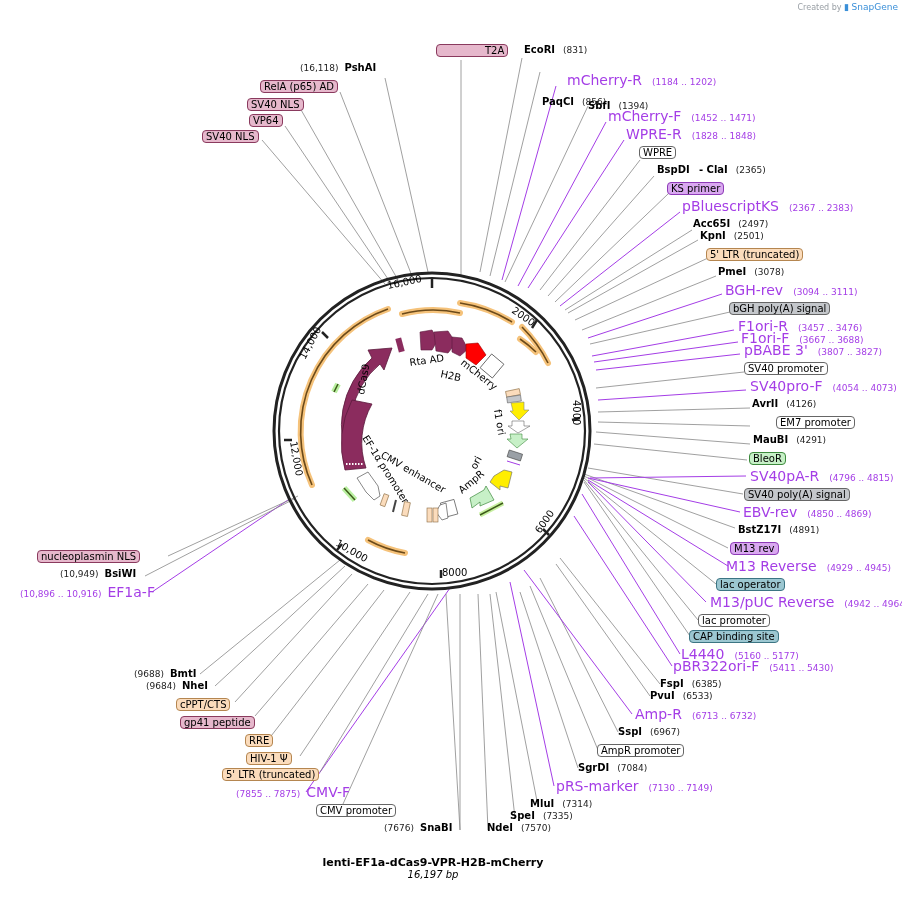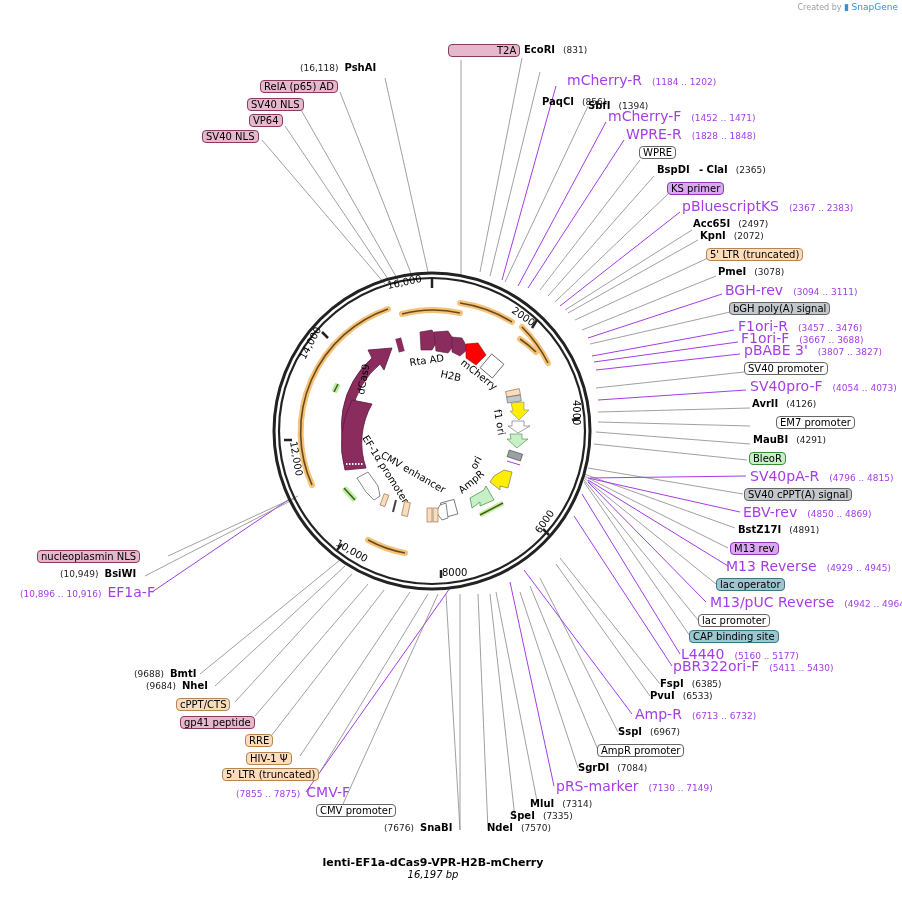--- a/index.html
+++ b/index.html
@@ -199,48 +199,48 @@
     <text x="460" y="364" transform="rotate(38 460 364)">mCherry</text>
     <text x="494" y="410" transform="rotate(80 494 410)">f1 ori</text>
     <text x="476" y="470" transform="rotate(-62 476 470)">ori</text>
     <text x="462" y="494" transform="rotate(-40 462 494)">AmpR</text>
     <text x="380" y="457" transform="rotate(30 380 457)">CMV enhancer</text>
     <text x="362" y="438" transform="rotate(58 362 438)">EF-1α promoter</text>
     <text x="364" y="395" transform="rotate(-80 364 395)">dCas9</text>
   </g>
 </svg>
 
-<div class="lbl box f-pink" style="left:448px;top:44px;padding-left:48px;">T2A</div>
+<div class="lbl box f-pink" style="left:436px;top:44px;padding-left:48px;">T2A</div>
 <div class="lbl" style="left:524px;top:44px;"><span class="enz">EcoRI</span><span class="pos">(831)</span></div>
 <div class="lbl" style="left:542px;top:56px;margin-top:40px;"><span class="enz">PaqCI</span><span class="pos">(856)</span></div>
 <div class="lbl" style="left:567px;top:74px;"><span class="primer">mCherry-R</span><span class="ppos">(1184 .. 1202)</span></div>
 <div class="lbl" style="left:588px;top:100px;text-align:center;"><span class="enz">SbfI</span><span class="pos">(1394)</span></div>
 <div class="lbl" style="left:608px;top:110px;"><span class="primer">mCherry-F</span><span class="ppos">(1452 .. 1471)</span></div>
 <div class="lbl" style="left:626px;top:128px;"><span class="primer">WPRE-R</span><span class="ppos">(1828 .. 1848)</span></div>
 <div class="lbl box f-white" style="left:639px;top:146px;">WPRE</div>
 <div class="lbl" style="left:657px;top:164px;"><span class="enz">BspDI</span> <span class="enz" style="margin-left:6px">- ClaI</span><span class="pos">(2365)</span></div>
 <div class="lbl box f-purple" style="left:667px;top:182px;">KS primer</div>
 <div class="lbl" style="left:682px;top:200px;"><span class="primer">pBluescriptKS</span><span class="ppos">(2367 .. 2383)</span></div>
 <div class="lbl" style="left:693px;top:218px;"><span class="enz">Acc65I</span><span class="pos">(2497)</span></div>
-<div class="lbl" style="left:700px;top:230px;"><span class="enz">KpnI</span><span class="pos">(2072)</span></div>
+<div class="lbl" style="left:700px;top:230px;"><span class="enz">KpnI</span><span class="pos">(2501)</span></div>
 <div class="lbl box f-peach" style="left:706px;top:248px;">5' LTR (truncated)</div>
 <div class="lbl" style="left:718px;top:266px;"><span class="enz">PmeI</span><span class="pos">(3078)</span></div>
 <div class="lbl" style="left:725px;top:284px;"><span class="primer">BGH-rev</span><span class="ppos">(3094 .. 3111)</span></div>
 <div class="lbl box f-gray" style="left:729px;top:302px;">bGH poly(A) signal</div>
 <div class="lbl" style="left:738px;top:320px;"><span class="primer">F1ori-R</span><span class="ppos">(3457 .. 3476)</span></div>
 <div class="lbl" style="left:741px;top:332px;"><span class="primer">F1ori-F</span><span class="ppos">(3667 .. 3688)</span></div>
 <div class="lbl" style="left:744px;top:344px;"><span class="primer">pBABE 3'</span><span class="ppos">(3807 .. 3827)</span></div>
 <div class="lbl box f-white" style="left:744px;top:362px;">SV40 promoter</div>
 <div class="lbl" style="left:750px;top:380px;"><span class="primer">SV40pro-F</span><span class="ppos">(4054 .. 4073)</span></div>
 <div class="lbl" style="left:752px;top:398px;"><span class="enz">AvrII</span><span class="pos">(4126)</span></div>
 <div class="lbl box f-white" style="left:776px;top:416px;">EM7 promoter</div>
 <div class="lbl" style="left:753px;top:434px;"><span class="enz">MauBI</span><span class="pos">(4291)</span></div>
 <div class="lbl box f-green" style="left:749px;top:452px;">BleoR</div>
 <div class="lbl" style="left:750px;top:470px;"><span class="primer">SV40pA-R</span><span class="ppos">(4796 .. 4815)</span></div>
-<div class="lbl box f-gray" style="left:744px;top:488px;">SV40 cPPT(A) signal</div>
+<div class="lbl box f-gray" style="left:744px;top:488px;">SV40 poly(A) signal</div>
 <div class="lbl" style="left:743px;top:506px;"><span class="primer">EBV-rev</span><span class="ppos">(4850 .. 4869)</span></div>
 <div class="lbl" style="left:738px;top:524px;"><span class="enz">BstZ17I</span><span class="pos">(4891)</span></div>
 <div class="lbl box f-purple" style="left:730px;top:542px;">M13 rev</div>
 <div class="lbl" style="left:726px;top:560px;"><span class="primer">M13 Reverse</span><span class="ppos">(4929 .. 4945)</span></div>
 <div class="lbl box f-teal" style="left:716px;top:578px;">lac operator</div>
 <div class="lbl" style="left:710px;top:596px;"><span class="primer">M13/pUC Reverse</span><span class="ppos">(4942 .. 4964)</span></div>
 <div class="lbl box f-white" style="left:698px;top:614px;">lac promoter</div>
 <div class="lbl box f-teal" style="left:689px;top:630px;">CAP binding site</div>
 <div class="lbl" style="left:681px;top:648px;"><span class="primer">L4440</span><span class="ppos">(5160 .. 5177)</span></div>
 <div class="lbl" style="left:673px;top:660px;"><span class="primer">pBR322ori-F</span><span class="ppos">(5411 .. 5430)</span></div>

